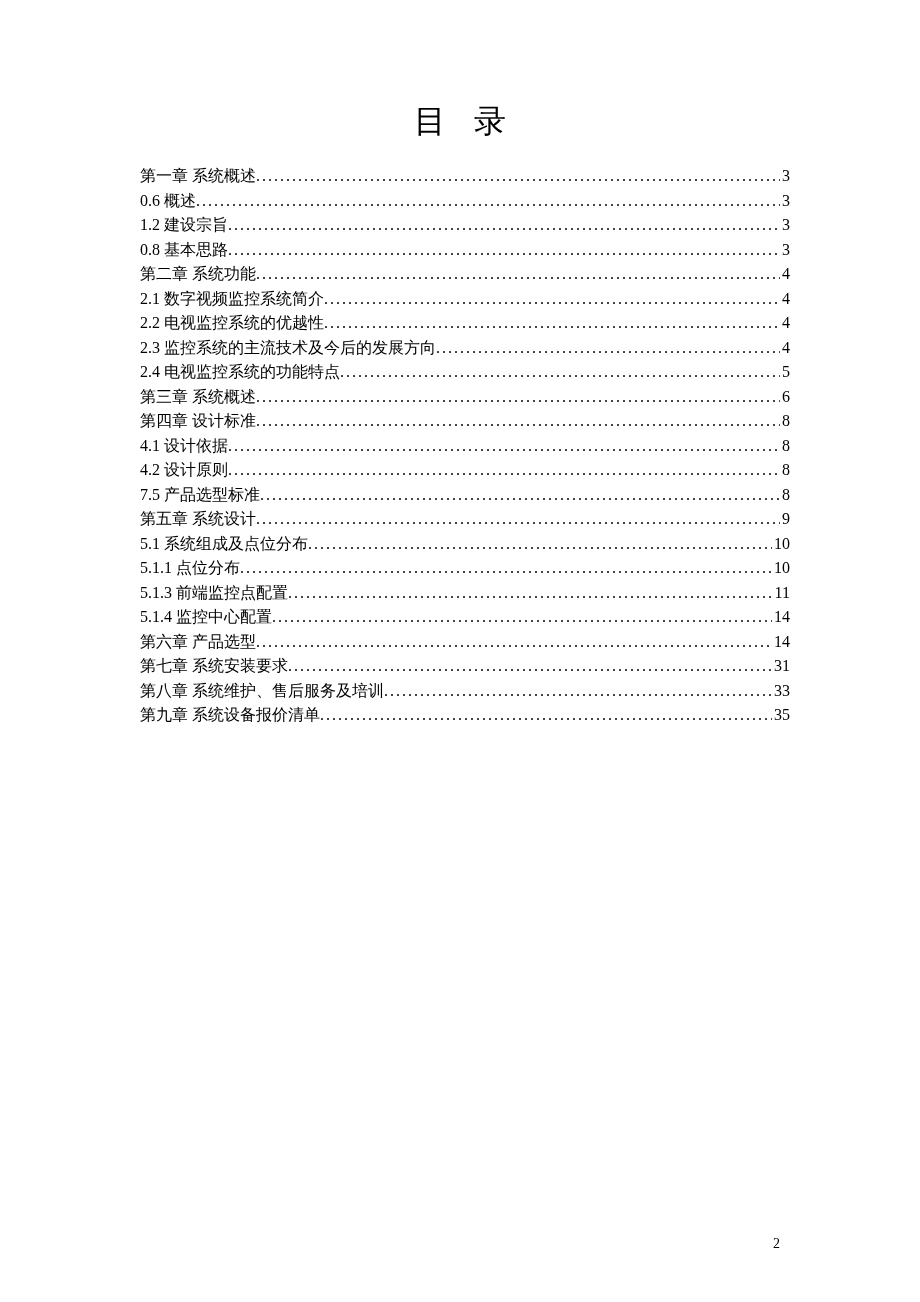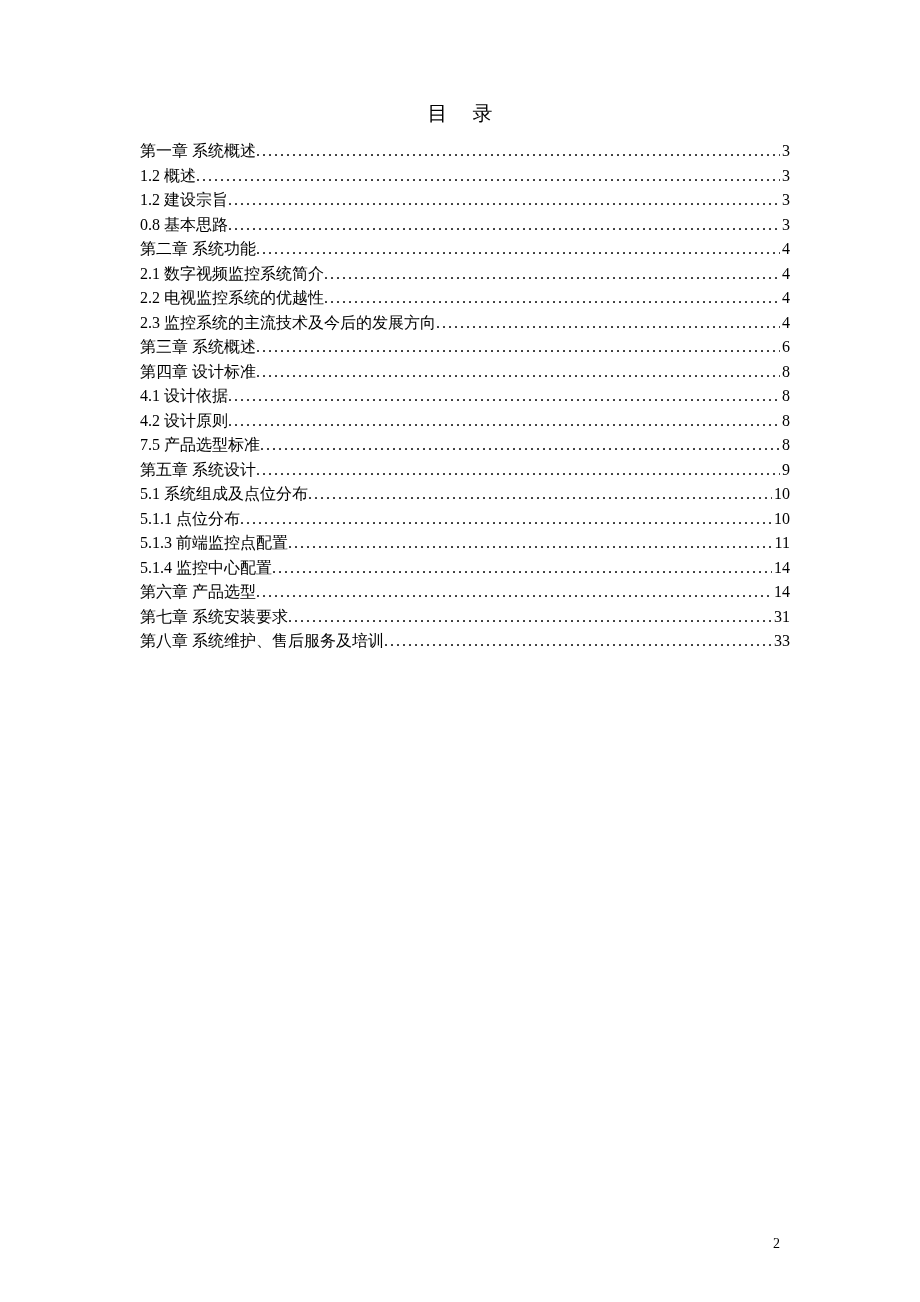--- a/index.html
+++ b/index.html
@@ -9,23 +9,23 @@
     background: #ffffff;
     font-family: "SimSun", "宋体", serif;
     color: #000000;
     position: relative;
   }
   .page {
     padding: 100px 130px 0 140px;
   }
   .title {
     text-align: center;
-    font-size: 20px;
+    font-size: 32px;
     font-weight: normal;
-    margin-bottom: 12px;
+    margin-bottom: 20px;
     letter-spacing: 10px;
     font-family: "SimSun", "宋体", serif;
   }
   .toc-entry {
     display: flex;
     align-items: center;
     font-size: 16px;
     line-height: 24.5px;
     white-space: nowrap;
   }
@@ -58,21 +58,21 @@
 
 <div class="page">
   <h1 class="title">目 录</h1>
   <div class="toc-list">
       <div class="toc-entry">
         <span class="toc-label">第一章 系统概述</span>
         <span class="toc-dots"></span>
         <span class="toc-page">3</span>
       </div>
       <div class="toc-entry">
-        <span class="toc-label">1.2 概述</span>
+        <span class="toc-label">0.6 概述</span>
         <span class="toc-dots"></span>
         <span class="toc-page">3</span>
       </div>
       <div class="toc-entry">
         <span class="toc-label">1.2 建设宗旨</span>
         <span class="toc-dots"></span>
         <span class="toc-page">3</span>
       </div>
       <div class="toc-entry">
         <span class="toc-label">0.8 基本思路</span>
@@ -91,20 +91,25 @@
       </div>
       <div class="toc-entry">
         <span class="toc-label">2.2 电视监控系统的优越性</span>
         <span class="toc-dots"></span>
         <span class="toc-page">4</span>
       </div>
       <div class="toc-entry">
         <span class="toc-label">2.3 监控系统的主流技术及今后的发展方向</span>
         <span class="toc-dots"></span>
         <span class="toc-page">4</span>
+      </div>
+      <div class="toc-entry">
+        <span class="toc-label">2.4 电视监控系统的功能特点</span>
+        <span class="toc-dots"></span>
+        <span class="toc-page">5</span>
       </div>
       <div class="toc-entry">
         <span class="toc-label">第三章 系统概述</span>
         <span class="toc-dots"></span>
         <span class="toc-page">6</span>
       </div>
       <div class="toc-entry">
         <span class="toc-label">第四章 设计标准</span>
         <span class="toc-dots"></span>
         <span class="toc-page">8</span>
@@ -157,16 +162,21 @@
       <div class="toc-entry">
         <span class="toc-label">第七章 系统安装要求</span>
         <span class="toc-dots"></span>
         <span class="toc-page">31</span>
       </div>
       <div class="toc-entry">
         <span class="toc-label">第八章 系统维护、售后服务及培训</span>
         <span class="toc-dots"></span>
         <span class="toc-page">33</span>
       </div>
+      <div class="toc-entry">
+        <span class="toc-label">第九章 系统设备报价清单</span>
+        <span class="toc-dots"></span>
+        <span class="toc-page">35</span>
+      </div>
     </div>
 </div>
 
 <div class="page-number">2</div>
 
 </body></html>

